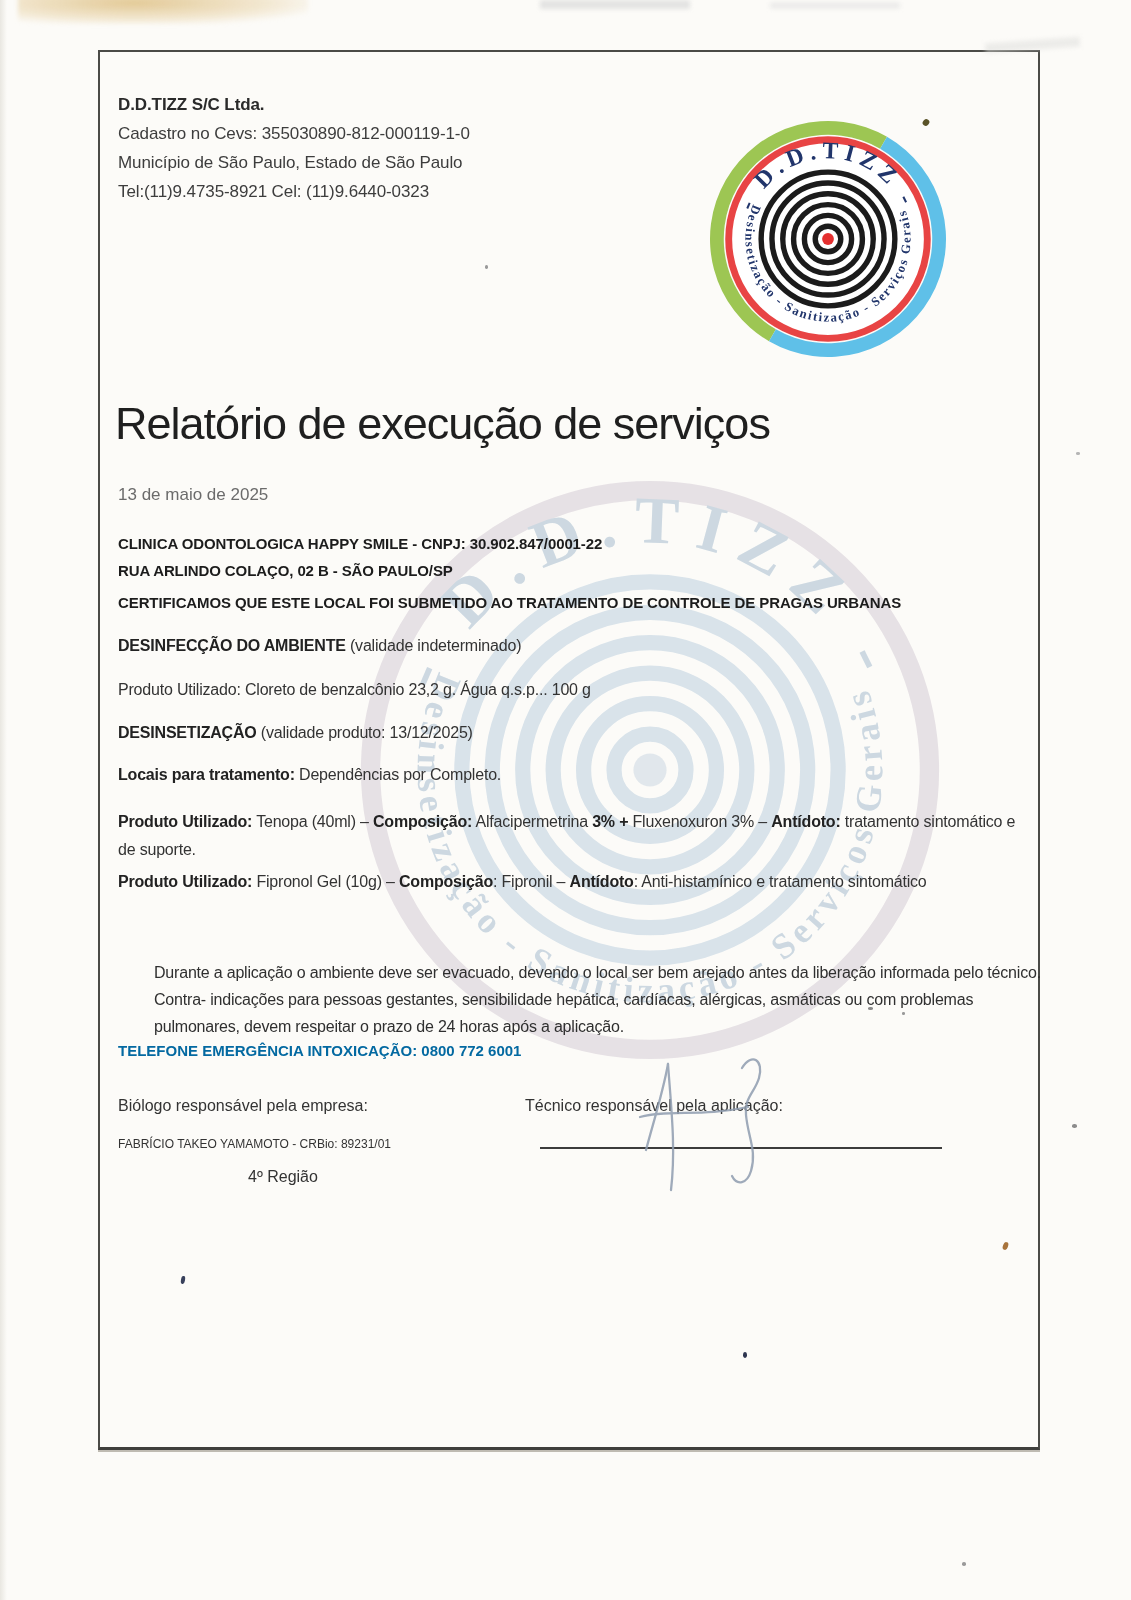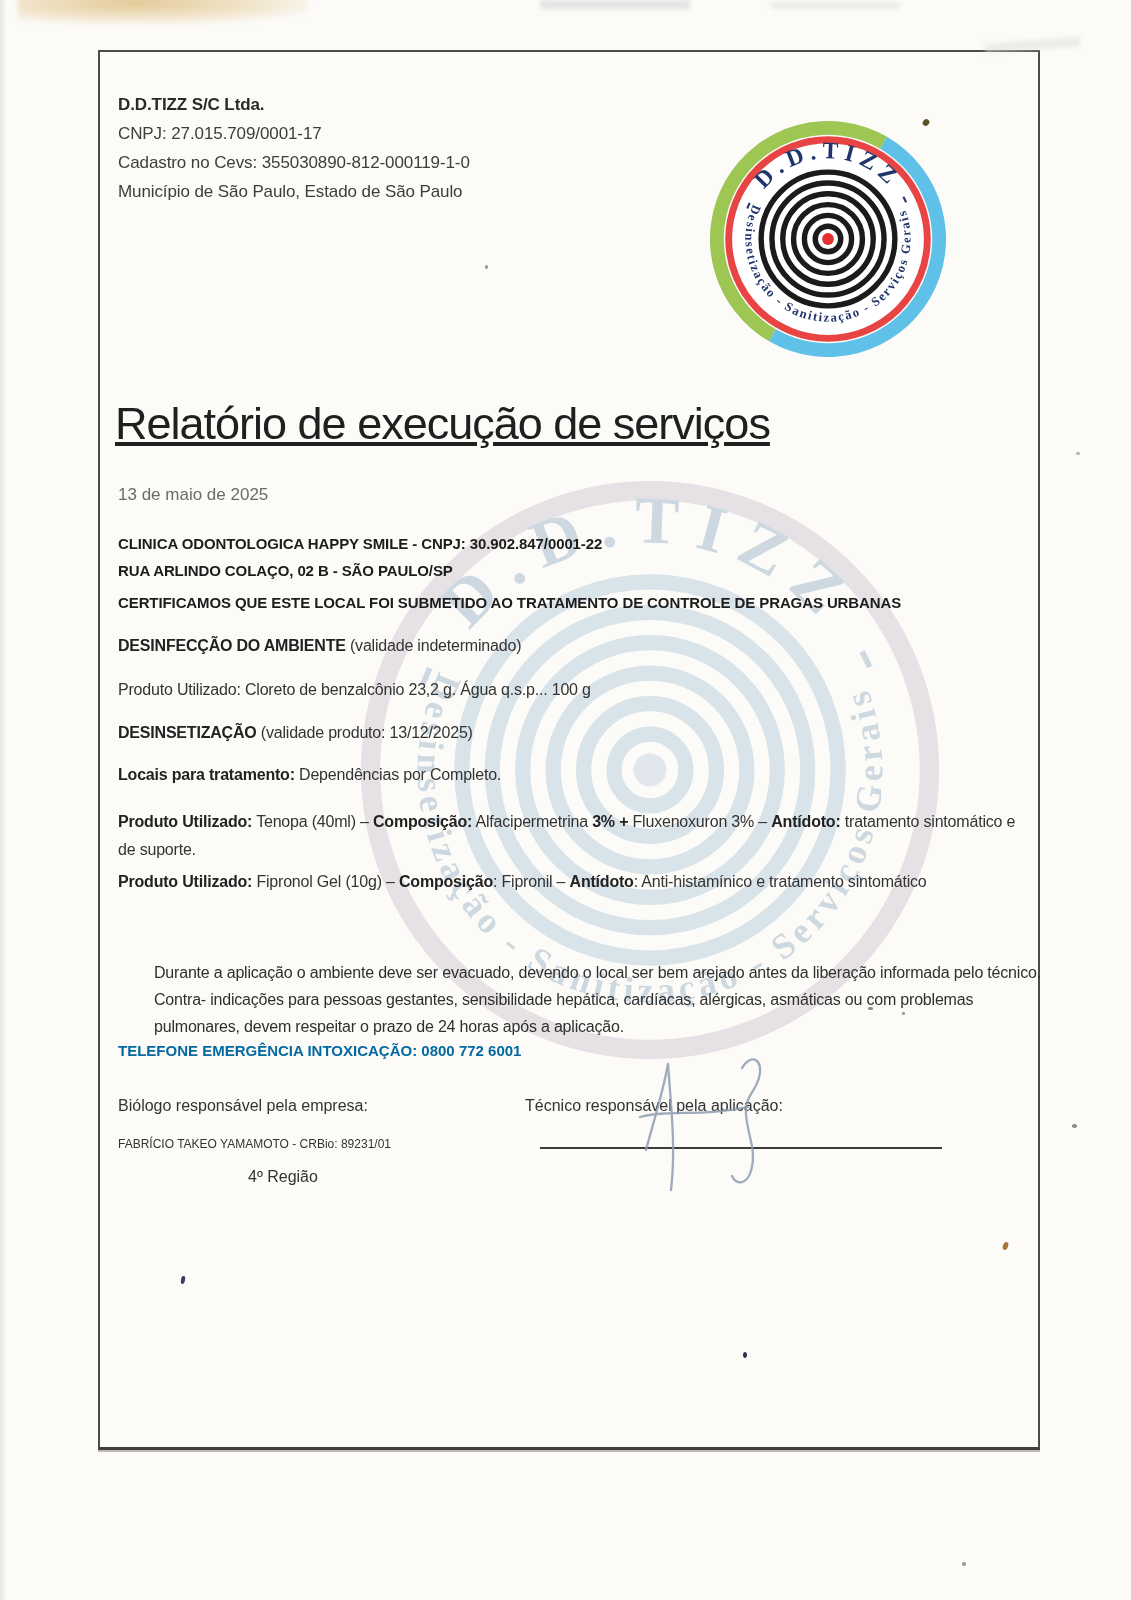--- a/index.html
+++ b/index.html
@@ -16,21 +16,21 @@
     border-bottom:3px solid #3f3f3c;
     box-shadow:0 2px 0 rgba(140,135,120,.55);
     background:transparent;
     z-index:1;
   }
   .watermark{left:318px;top:438px;width:664px;height:664px;z-index:0;opacity:.85;}
   .content{z-index:3;}
   .header-block{left:118px;top:90px;font-size:17px;line-height:29px;color:#3d3d3d;letter-spacing:-0.1px;}
   .header-block .co-name{font-weight:bold;color:#2a2a2a;}
   .logo-wrap{left:710px;top:120px;width:236px;height:238px;z-index:3;}
-  .doc-title{left:115px;top:399px;font-size:45px;font-weight:400;color:#1f1f1f;letter-spacing:-1px;line-height:1.1;text-decoration:underline;}
+  .doc-title{left:115px;top:399px;font-size:45px;font-weight:400;color:#1f1f1f;letter-spacing:-1px;line-height:1.1;}
   .doc-date{left:118px;top:485px;font-size:17px;color:#6b6b6b;}
   .client-block{left:118px;top:530px;font-size:15px;font-weight:bold;color:#1c1c1c;line-height:27px;letter-spacing:-0.1px;}
   .certif{left:118px;top:594px;width:900px;font-size:15px;font-weight:bold;color:#1c1c1c;letter-spacing:-0.1px;}
   .line{font-size:16px;color:#333;letter-spacing:-0.2px;}
   .b{font-weight:bold;color:#222;}
   .l-desinf{left:118px;top:637px;}
   .l-benz{left:118px;top:681px;}
   .l-desins{left:118px;top:724px;}
   .l-locais{left:118px;top:766px;}
   .l-prod1{left:118px;top:808px;width:910px;line-height:28px;}
@@ -84,23 +84,23 @@
     <text font-family="Liberation Serif, serif" font-weight="bold" font-size="13" fill="#c5d3de">
       <textPath href="#wmArcBottom" startOffset="0" textLength="330">Desinsetização - Sanitização - Serviços Gerais</textPath>
     </text>
   </svg>
 </div>
 
 <div class="abs frame"></div>
 
 <div class="abs content header-block">
   <div class="co-name">D.D.TIZZ S/C Ltda.</div>
-  <div>CNPJ: 27.015.709/0001-17</div>
   <div>Cadastro no Cevs: 355030890-812-000119-1-0</div>
   <div>Município de São Paulo, Estado de São Paulo</div>
+  <div>Tel:(11)9.4735-8921 Cel: (11)9.6440-0323</div>
 </div>
 
 <div class="abs logo-wrap">
   <svg width="236" height="238" viewBox="0 0 240 240">
     <defs>
       <path id="arcTop" d="M 42.9 92 A 82 82 0 0 1 197.1 92" fill="none"></path>
       <path id="arcBottom" d="M 43.9 84.5 A 84 84 0 1 0 196.1 84.5" fill="none"></path>
     </defs>
     <g transform="rotate(30 120 120)">
       <path d="M 120 0 A 120 120 0 0 0 120 240 L 120 226 A 106 106 0 0 1 120 14 Z" fill="#9dc653"></path>

